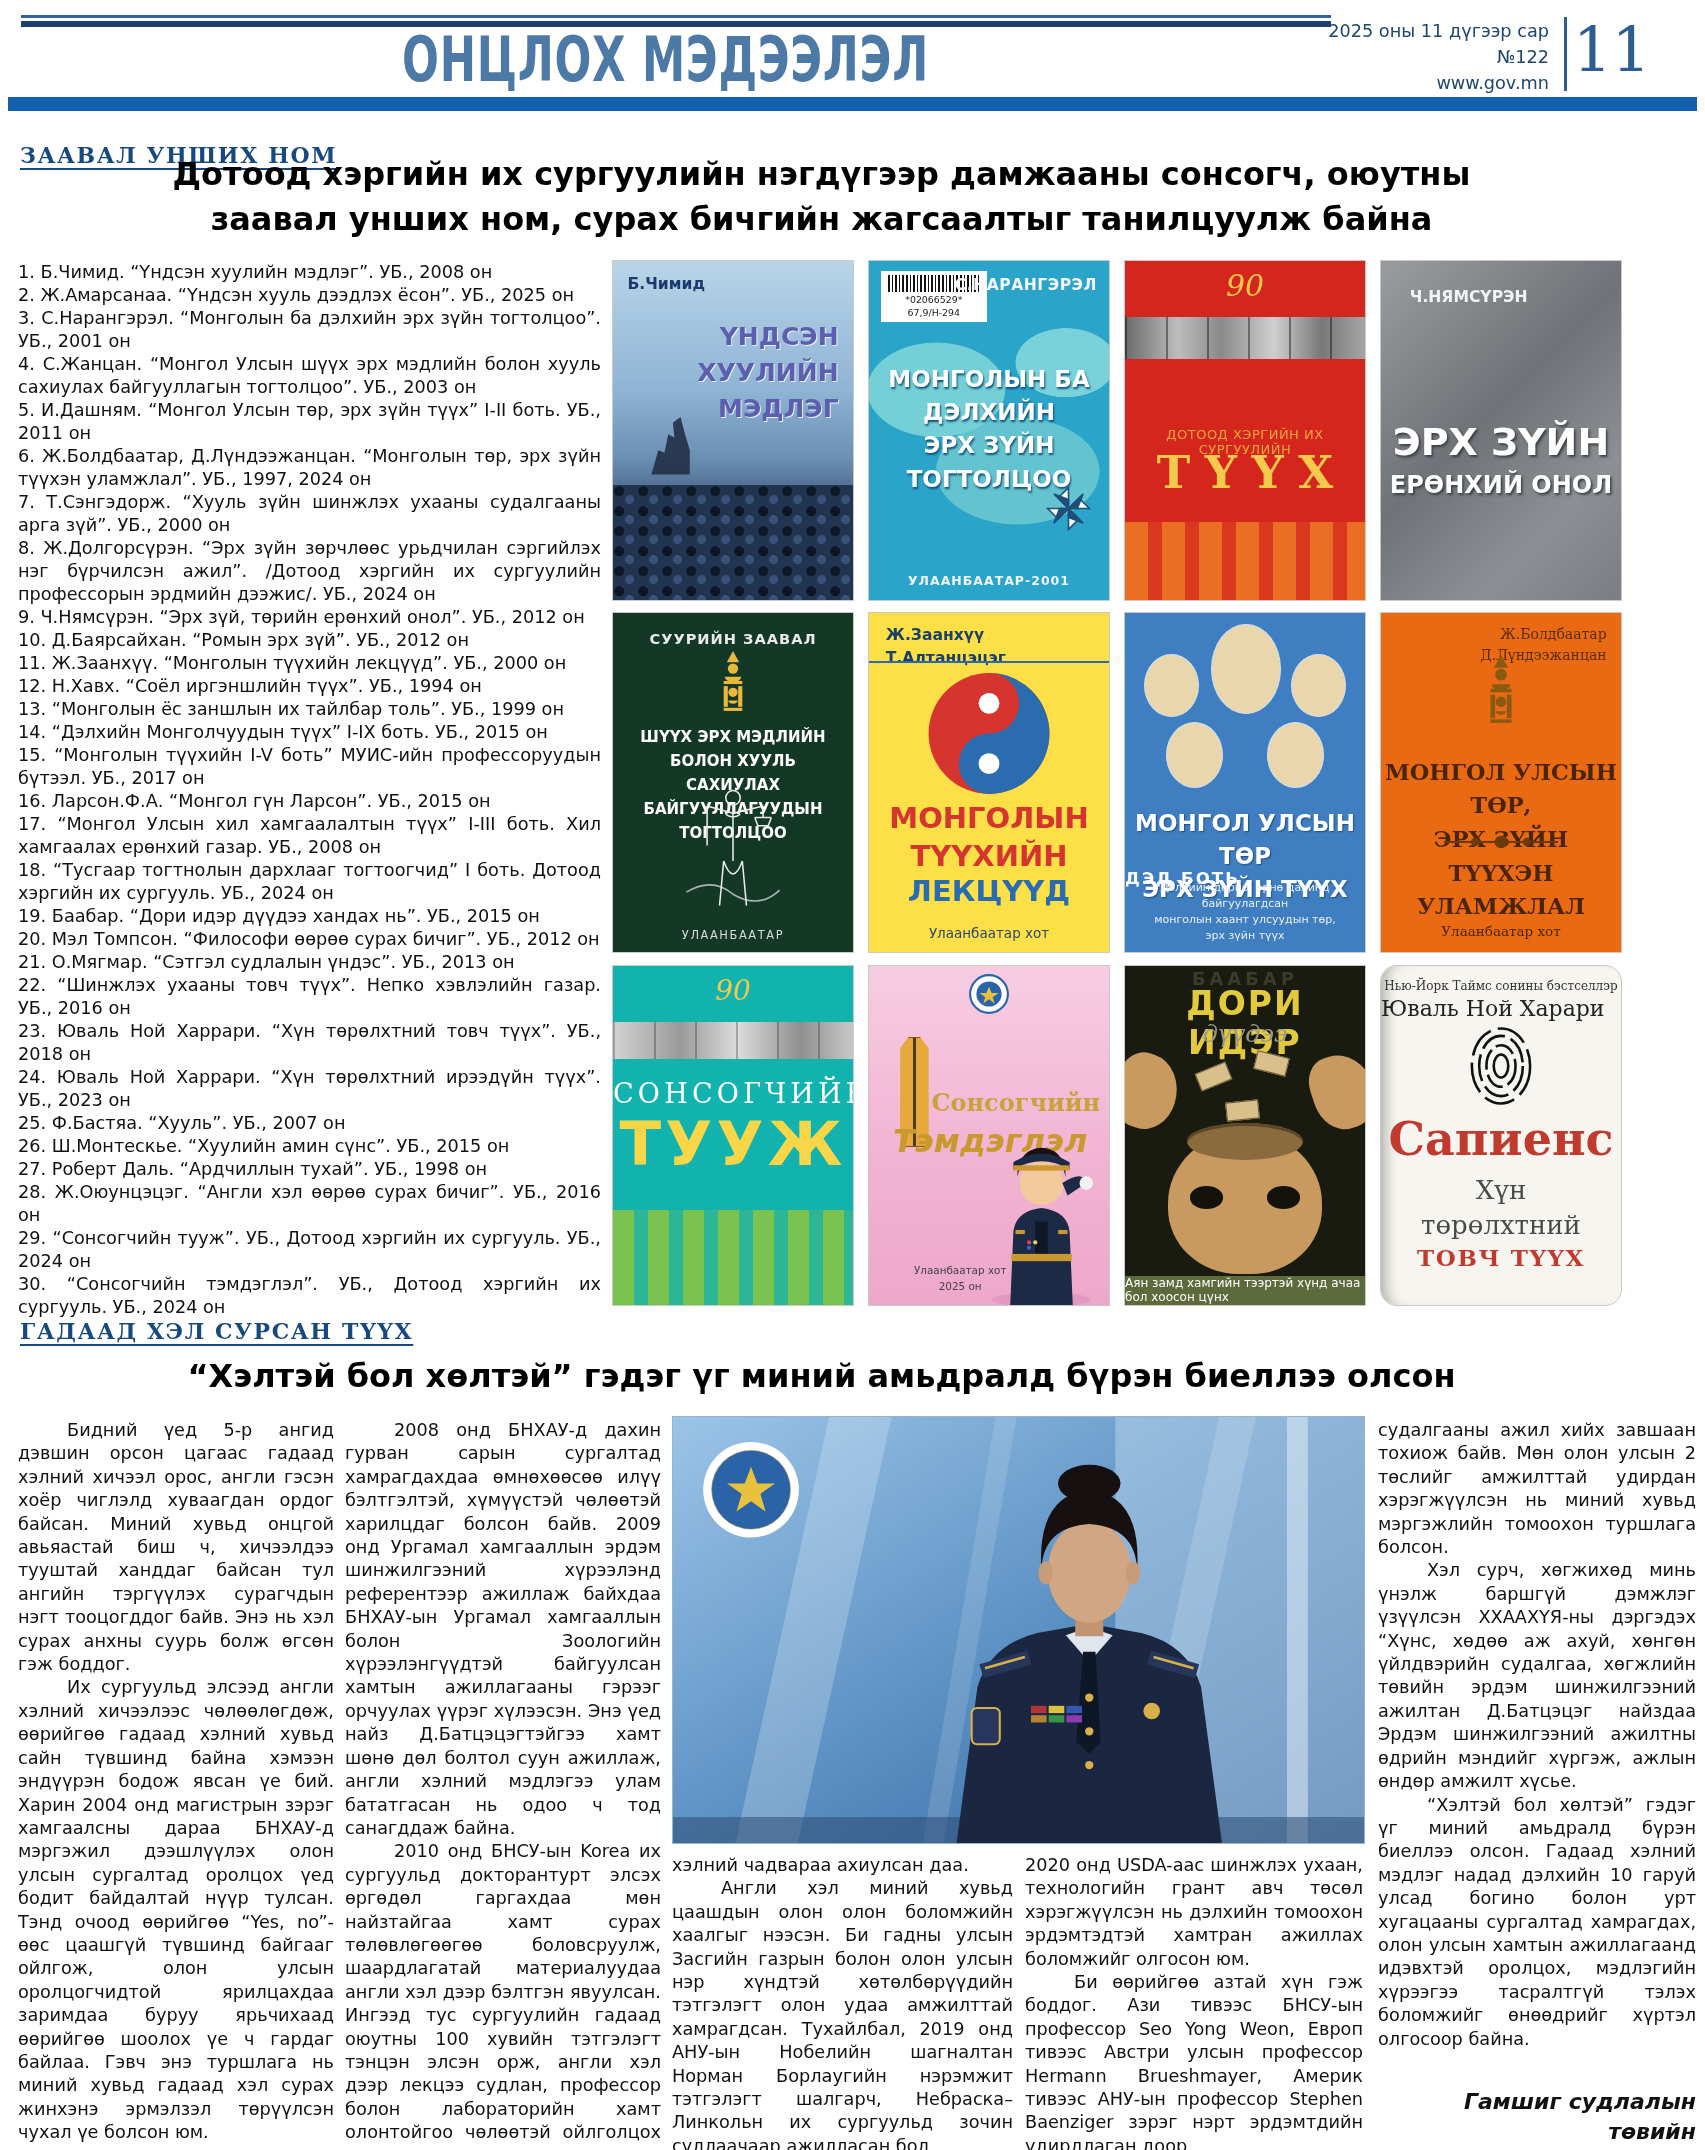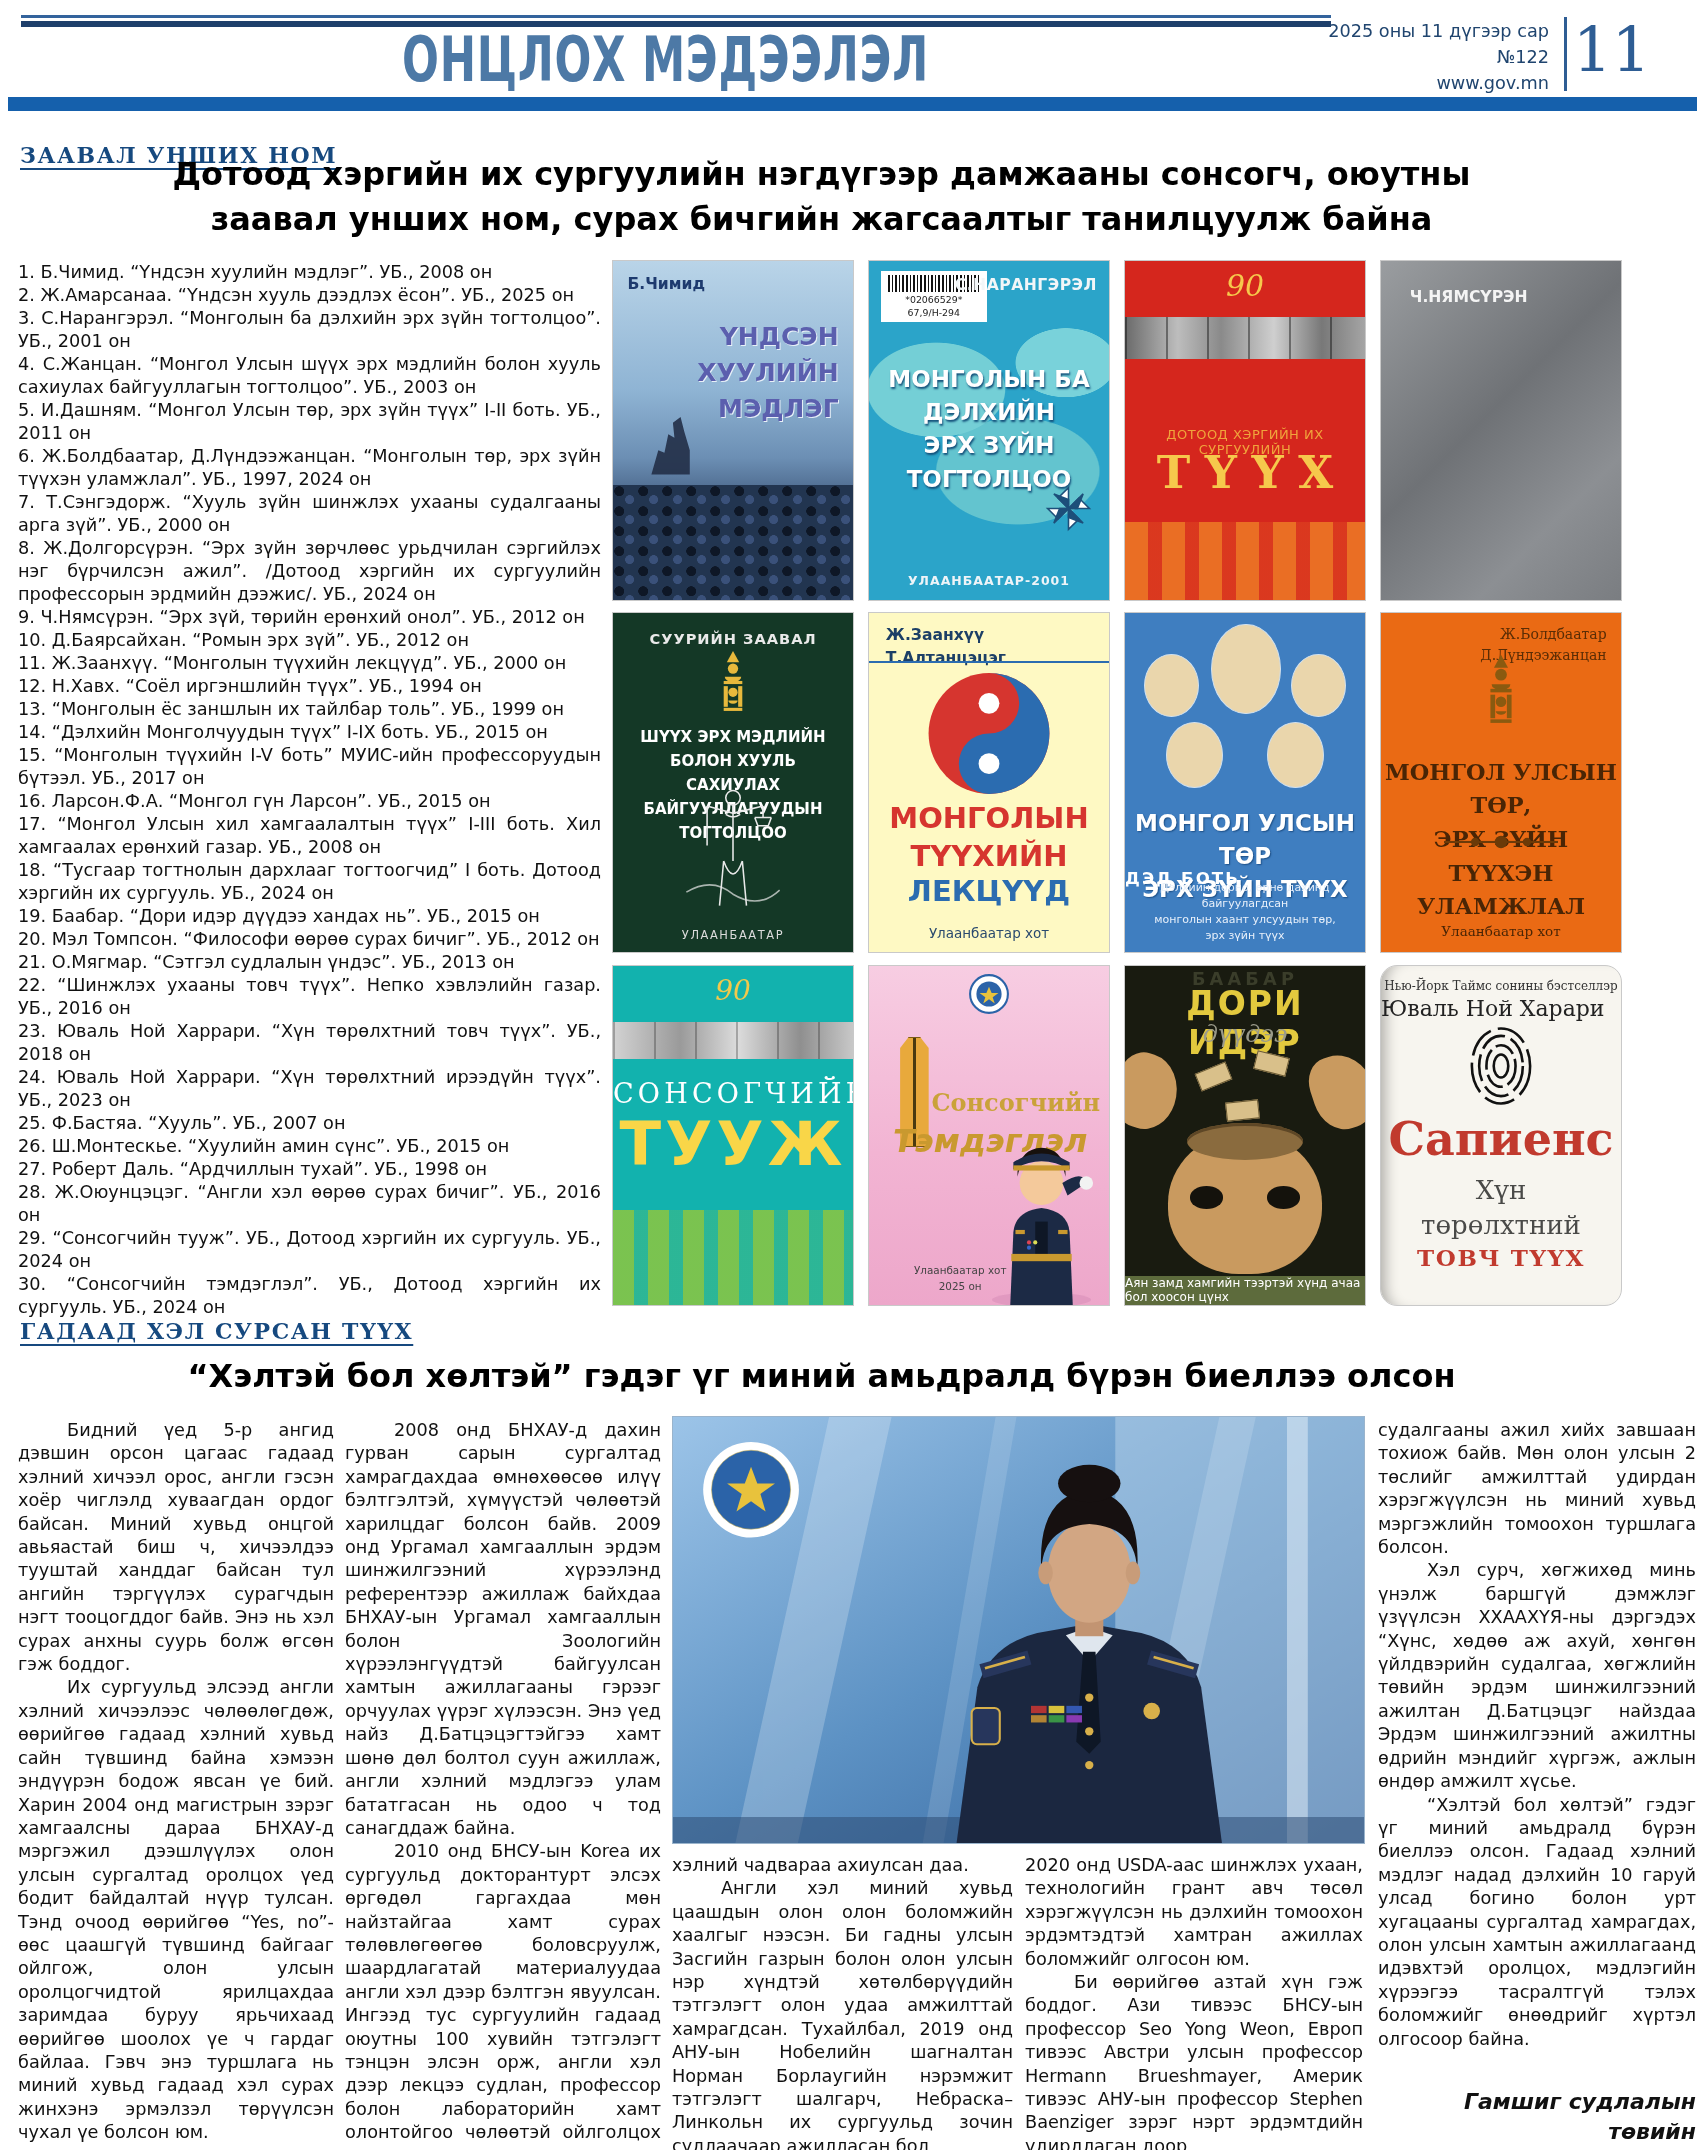--- a/index.html
+++ b/index.html
@@ -88,21 +88,21 @@
   .c4-t .big{display:block;font-size:38px;font-weight:800;}
   .c4-t .small{display:block;font-size:24px;font-weight:700;margin-top:6.2px;}
   
   .c5{background:#143826;}
   .c5-author{top:5%;left:0;width:100%;text-align:center;font-size:14.6px;color:#eaeaea;letter-spacing:1px;font-weight:600;}
   .c5-soy{top:11%;left:50%;transform:translateX(-50%);}
   .c5-title{top:33%;left:4%;width:92%;text-align:center;font-size:15px;font-weight:700;color:#fff;line-height:1.6;}
   .c5-justice{top:50%;left:50%;transform:translateX(-50%);}
   .c5-footer{bottom:3%;left:0;width:100%;text-align:center;color:#dcdcdc;font-size:11.4px;letter-spacing:1.6px;}
   
-  .c6{background:#fef9c3;padding-left:30px;}
+  .c6{background:#fde047;padding-left:30px;}
   .c6-authors{top:3%;left:7%;font-size:15.6px;color:#1c3f66;line-height:1.5;font-weight:600;}
   .c6-rule{top:14%;left:0;width:100%;height:2.1px;background:#2b6cb0;}
   .c6-yy{top:17%;left:50%;transform:translateX(-50%);}
   .c6-t1{top:55%;left:0;width:100%;text-align:center;font-size:29px;font-weight:800;color:#d6352f;line-height:1.3;}
   .c6-t2{top:77%;left:0;width:100%;text-align:center;font-size:29px;font-weight:800;color:#2b6cb0;}
   .c6-footer{bottom:3.5%;left:0;width:100%;text-align:center;font-size:13.5px;color:#2a4a6e;}
   
   .c7{background:#3f7ec0;}
   .c7 .pt{position:absolute;background:#ead6ac;border:1.6px solid #cfe0f0;border-radius:50%;}
   .c7-title{top:57%;left:0;width:100%;text-align:center;font-size:23px;font-weight:800;color:#fff;
@@ -280,20 +280,24 @@
     <div class="cover c3">
       <div class="abs c3-logo">90</div>
       <div class="abs c3-strip"></div>
       <div class="abs c3-sub">ДОТООД ХЭРГИЙН ИХ СУРГУУЛИЙН</div>
       <div class="abs c3-t2">ТҮҮХ</div>
       <div class="abs c3-city"></div>
     </div>
 
     <div class="cover c4">
       <div class="abs c4-author">Ч.НЯМСҮРЭН</div>
+      <div class="abs c4-t">
+        <span class="big">ЭРХ ЗҮЙН</span>
+        <span class="small">ЕРӨНХИЙ ОНОЛ</span>
+      </div>
     </div>
 
     <div class="cover c5">
       <div class="abs c5-author">СУУРИЙН ЗААВАЛ</div>
       <svg class="abs c5-soy" width="42" height="62" viewBox="0 0 80 120">
         <g fill="#e8b93c">
             <polygon points="40,0 52,22 28,22"></polygon>
             <circle cx="40" cy="34" r="10"></circle>
         <path d="M24 50 a16 10 0 0 0 32 0 z"></path>
             <rect x="22" y="58" width="36" height="6"></rect>

